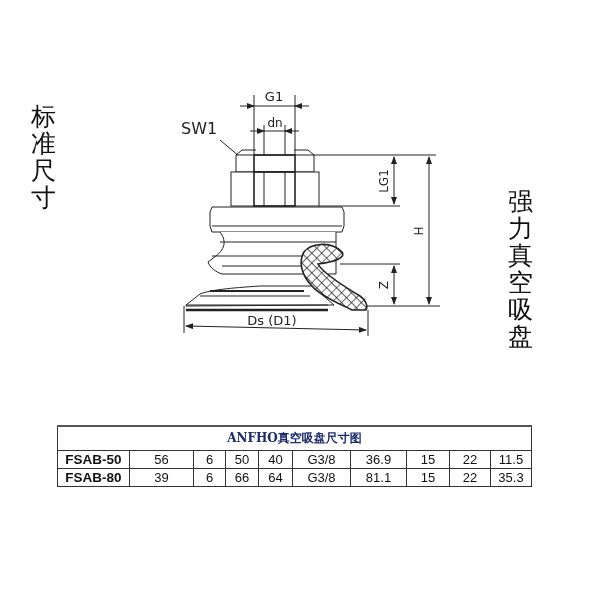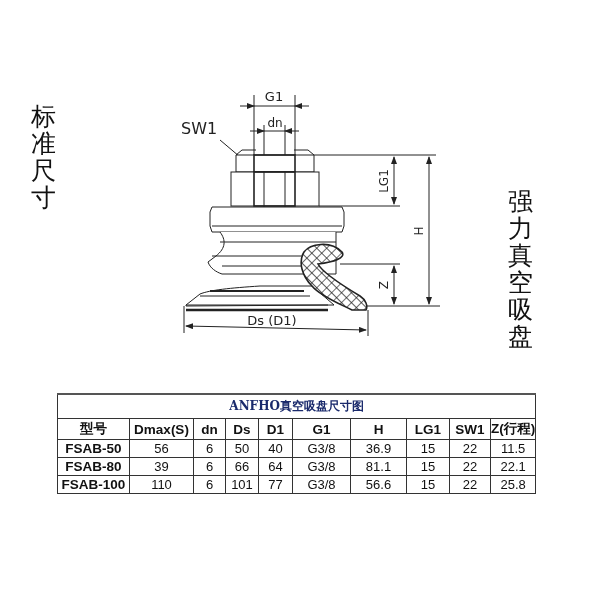--- a/index.html
+++ b/index.html
@@ -12,21 +12,21 @@
   #drawing { position: absolute; left: 170px; top: 80px; width: 290px; height: 270px; }
   .dimtext { font-family: "DejaVu Sans", sans-serif; fill: #222; }
   #spec-table { position: absolute; left: 57px; top: 393px; border-collapse: collapse;
                 font-family: "Liberation Sans", sans-serif; font-size: 13px; }
   #spec-table td, #spec-table th { border: 1px solid #333; padding: 0; height: 17px;
                 text-align: center; white-space: nowrap; }
   #spec-table .title-cell { height: 23px; font-family: "DejaVu Serif", serif; font-size: 12px;
                 font-weight: bold; color: #1a2a6c; border-top: 2px solid #555; }
   #spec-table th { font-weight: bold; font-size: 13.5px; height: 20px; }
   #spec-table td.model { font-weight: bold; font-size: 13.5px; }
-  #spec-table { border-left: 1.5px solid #222; border-right: 1.5px solid #222; }
+  #spec-table { border-left: 1.5px solid #222; border-right: 1.5px solid #222; margin-top: 32px; }
 </style>
 </head>
 <body>
 
 <div id="left-label" class="vlabel">标准尺寸</div>
 <div id="right-label" class="vlabel">强力真空吸盘</div>
 
 <svg id="drawing" viewBox="170 80 290 270" xmlns="http://www.w3.org/2000/svg">
   <defs>
     <marker id="arr" markerWidth="8" markerHeight="6" refX="7" refY="3" orient="auto-start-reverse">
@@ -113,32 +113,20 @@
       <col style="width:56px">
       <col style="width:43px">
       <col style="width:41px">
       <col style="width:41px">
   </colgroup>
   <tbody>
       <tr>
     <td class="title-cell" colspan="10">ANFHO真空吸盘尺寸图</td>
   </tr>
   <tr>
-    <th>型号</th>
-    <th>Dmax(S)</th>
-    <th>dn</th>
-    <th>Ds</th>
-    <th>D1</th>
-    <th>G1</th>
-    <th>H</th>
-    <th>LG1</th>
-    <th>SW1</th>
-    <th>Z(行程)</th>
-  </tr>
-  <tr>
     <td class="model">FSAB-50</td>
     <td>56</td>
     <td>6</td>
     <td>50</td>
     <td>40</td>
     <td>G3/8</td>
     <td>36.9</td>
     <td>15</td>
     <td>22</td>
     <td>11.5</td>
@@ -146,28 +134,16 @@
   <tr>
     <td class="model">FSAB-80</td>
     <td>39</td>
     <td>6</td>
     <td>66</td>
     <td>64</td>
     <td>G3/8</td>
     <td>81.1</td>
     <td>15</td>
     <td>22</td>
-    <td>22.1</td>
-  </tr>
-  <tr>
-    <td class="model">FSAB-100</td>
-    <td>110</td>
-    <td>6</td>
-    <td>101</td>
-    <td>77</td>
-    <td>G3/8</td>
-    <td>56.6</td>
-    <td>15</td>
-    <td>22</td>
-    <td>25.8</td>
+    <td>35.3</td>
   </tr>
 </tbody>
   </table>
 
 </body></html>

